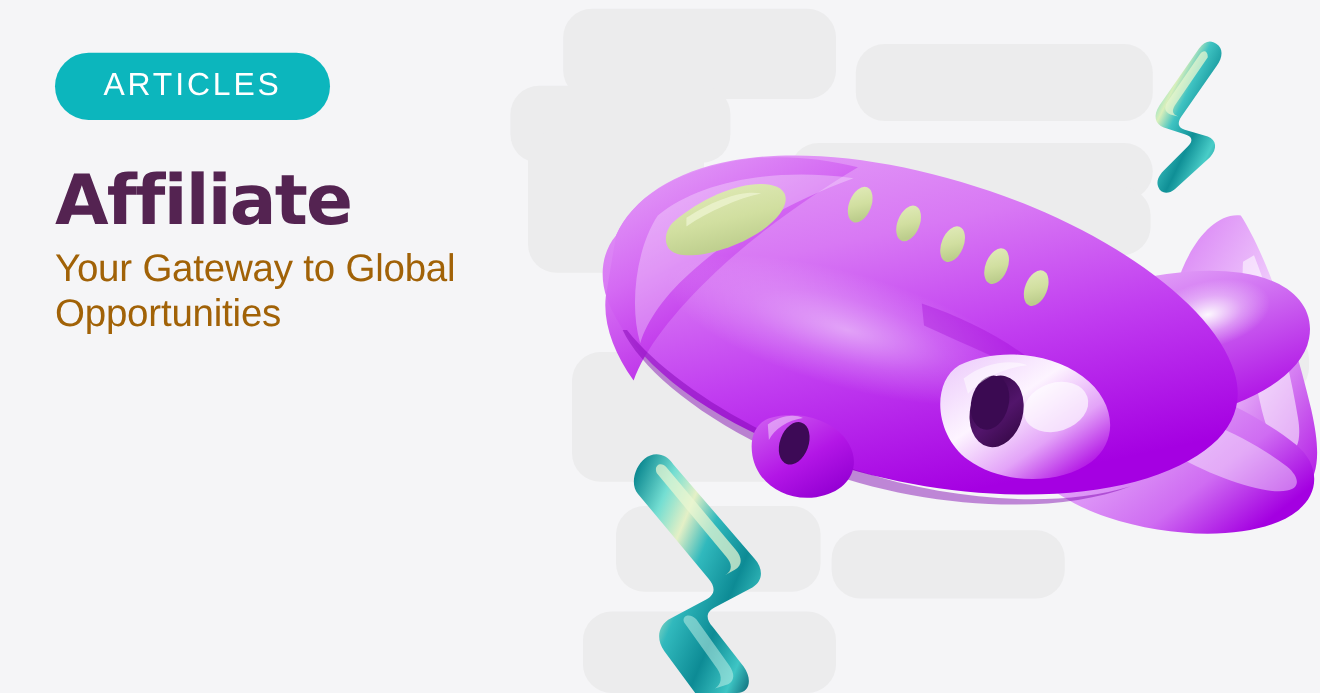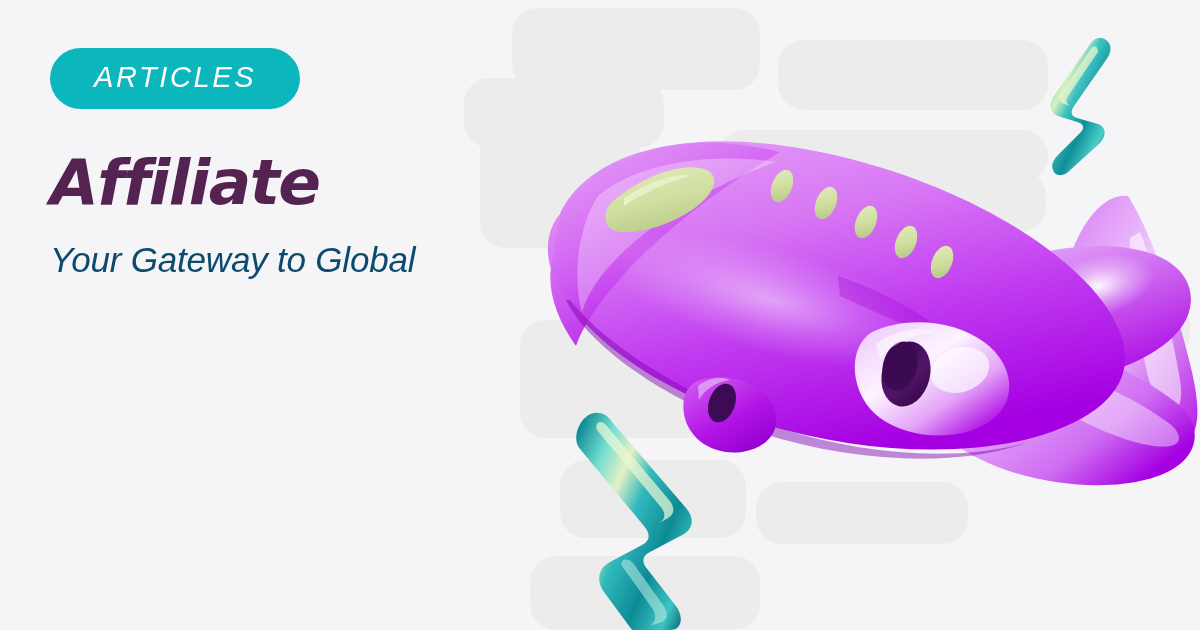--- a/index.html
+++ b/index.html
@@ -4,21 +4,20 @@
 <style>
   html,body{margin:0;padding:0;}
   body{
     width:1200px;height:630px;overflow:hidden;
     background:#f5f5f7;
     font-family:"Liberation Sans", sans-serif;
   }
   .canvas{
     position:relative;width:1200px;height:630px;overflow:hidden;
     background:#f5f5f7;
-    font-style:italic;
   }
 
   
   .bg-pattern{position:absolute;inset:0;overflow:hidden;}
   .bg-rect{position:absolute;background:#ececed;border-radius:26px;}
 
   
   .left-col{position:absolute;left:50px;top:48px;width:470px;z-index:6;}
 
   .badge{
@@ -38,22 +37,22 @@
     font-family:"DejaVu Sans", sans-serif;
     font-weight:bold;
     font-size:63px;
     line-height:0.99;
     letter-spacing:-1.6px;
   }
   .hl-purple{color:#542351;display:block;}
   .hl-teal{color:#0cb6bd;display:block;}
 
   .subhead{
-    margin-top:26px;
-    color:#0c4a6e;
+    margin-top:10px;
+    color:#a16207;
     font-size:35px;
     line-height:1.16;
     font-weight:400;
     letter-spacing:-0.2px;
   }
 
   
   .art{position:absolute;inset:0;z-index:4;pointer-events:none;}
 </style>
 </head>
@@ -278,17 +277,18 @@
   <div class="left-col">
 
     <div class="badge">ARTICLES</div>
 
     <div class="headline">
       <span class="hl-purple">Affiliate</span>
     </div>
 
     <div class="subhead">
       <span>Your Gateway to Global</span><br>
+      <span>Opportunities</span>
     </div>
 
   </div>
 
 </div>
 
 </body></html>

